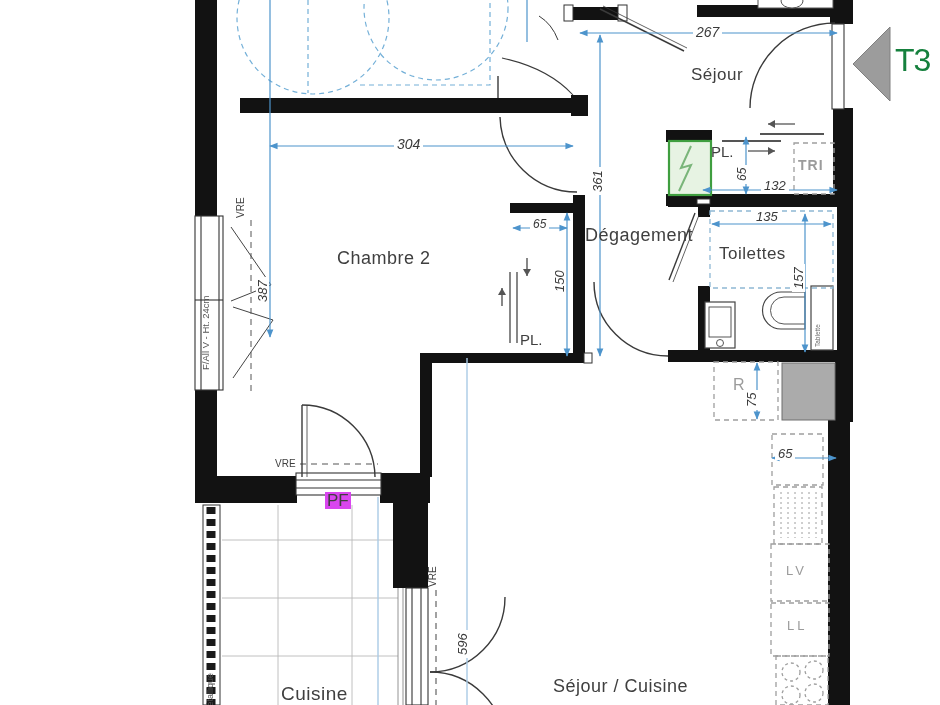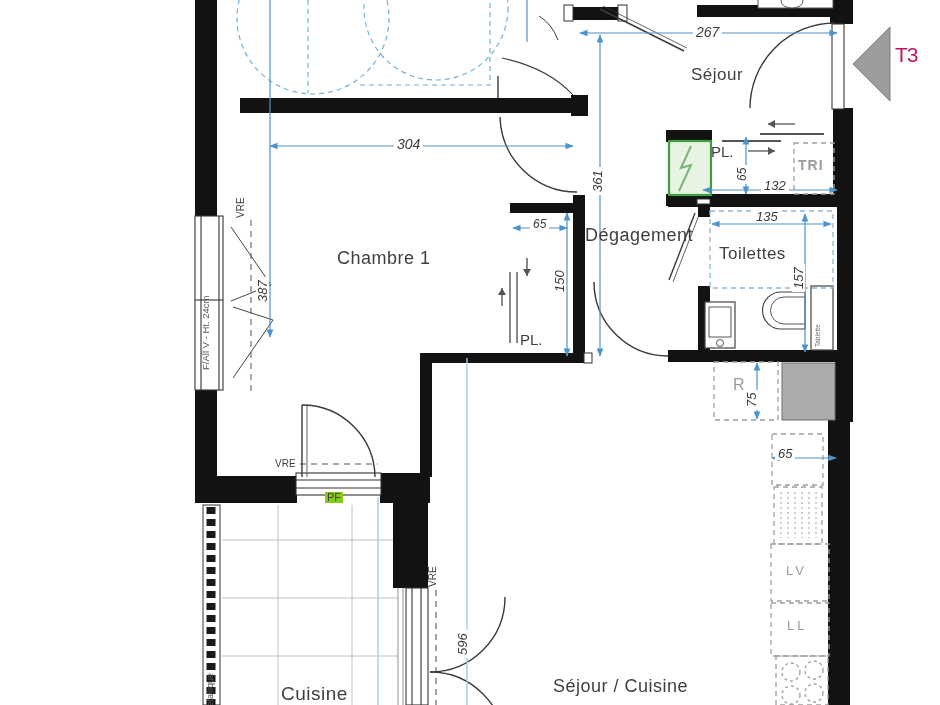--- a/index.html
+++ b/index.html
@@ -7,21 +7,21 @@
     position:relative;width:940px;height:705px;background:#ffffff;
     overflow:hidden;font-family:"Liberation Sans", sans-serif;
   }
   svg{position:absolute;left:0;top:0;}
   .lbl{position:absolute;white-space:nowrap;color:#3f3f3f;line-height:1;}
   .room{font-size:17px;letter-spacing:.5px;}
   .dim{font-style:italic;font-size:13px;color:#3a3a3a;background:#fff;padding:0 3px;}
   .v{transform:rotate(-90deg);transform-origin:0 0;}
   .small{font-size:10px;}
   .graytxt{color:#9b9b9b;text-align:right;}
-  .t3{font-size:21px;color:#be185d;letter-spacing:-1px;text-align:center;}
+  .t3{font-size:32px;color:#15803d;letter-spacing:-1px;text-align:center;}
 </style>
 </head>
 <body>
 
 <div class="canvas">
 
 <svg width="940" height="705" viewBox="0 0 940 705">
   <defs>
     <marker id="ab" viewBox="0 0 10 10" refX="9" refY="5" markerWidth="7" markerHeight="7" orient="auto-start-reverse">
       <path d="M0,1 L10,5 L0,9 z" fill="#4d94cc"></path>
@@ -206,34 +206,34 @@
     <g stroke="#aacbe6" stroke-width="1.4">
       <line x1="467" y1="358" x2="467" y2="705"></line>
       <line x1="378" y1="497" x2="378" y2="705"></line>
     </g>
   </g>
 
   <polygon points="853,64 890,27 890,101" stroke="#808080" stroke-width="1" fill="#9c9c9c"></polygon>
 </svg>
 
 <div class="lbl room" style="left:691px;top:66px;">Séjour</div>
-<div class="lbl room" style="left:337px;top:249px;font-size:18px;">Chambre 1</div>
+<div class="lbl room" style="left:337px;top:249px;font-size:18px;">Chambre 2</div>
 <div class="lbl room" style="left:585px;top:226px;font-size:18px;">Dégagement</div>
 <div class="lbl room" style="left:719px;top:245px;">Toilettes</div>
 <div class="lbl room" style="left:553px;top:649px;font-size:18px;margin-top:28px;">Séjour / Cuisine</div>
 <div class="lbl room" style="left:281px;top:684px;font-size:19px;">Cuisine</div>
 <div class="lbl t3" style="left:895px;top:44px;">T3</div>
 
 <div class="lbl" style="left:711px;top:144px;font-size:15px;">PL.</div>
 <div class="lbl" style="left:520px;top:332px;font-size:15px;">PL.</div>
 <div class="lbl graytxt" style="left:798px;top:158px;font-size:14px;font-weight:bold;letter-spacing:1px;">TRI</div>
 <div class="lbl graytxt" style="left:733px;top:377px;font-size:16px;">R</div>
 <div class="lbl graytxt" style="left:786px;top:564px;font-size:13px;letter-spacing:3px;">LV</div>
 <div class="lbl graytxt" style="left:787px;top:619px;font-size:13px;letter-spacing:3px;">LL</div>
-<div class="lbl small" style="left:325px;top:492px;font-size:11px;background:#84cc16;padding:0 2px;">PF</div>
+<div class="lbl small" style="left:325px;top:492px;font-size:17px;background:#d946ef;padding:0 2px;">PF</div>
 <div class="lbl small" style="left:275px;top:459px;background:#fff;">VRE</div>
 <div class="lbl small v" style="left:236px;top:218px;">VRE</div>
 <div class="lbl small v" style="left:428px;top:587px;">VRE</div>
 <div class="lbl v" style="left:201px;top:370px;font-size:9.5px;color:#555;">F/All V - Ht. 24cm</div>
 <div class="lbl v" style="left:815px;top:347px;font-size:6.5px;color:#666;">Tablette</div>
 <div class="lbl v" style="left:206px;top:714px;font-size:9px;color:#555;">métallique</div>
 
 <div class="lbl dim" style="left:693px;top:25px;font-size:14px;">267</div>
 <div class="lbl dim" style="left:394px;top:137px;font-size:14px;">304</div>
 <div class="lbl dim v" style="left:591px;top:195px;">361</div>

